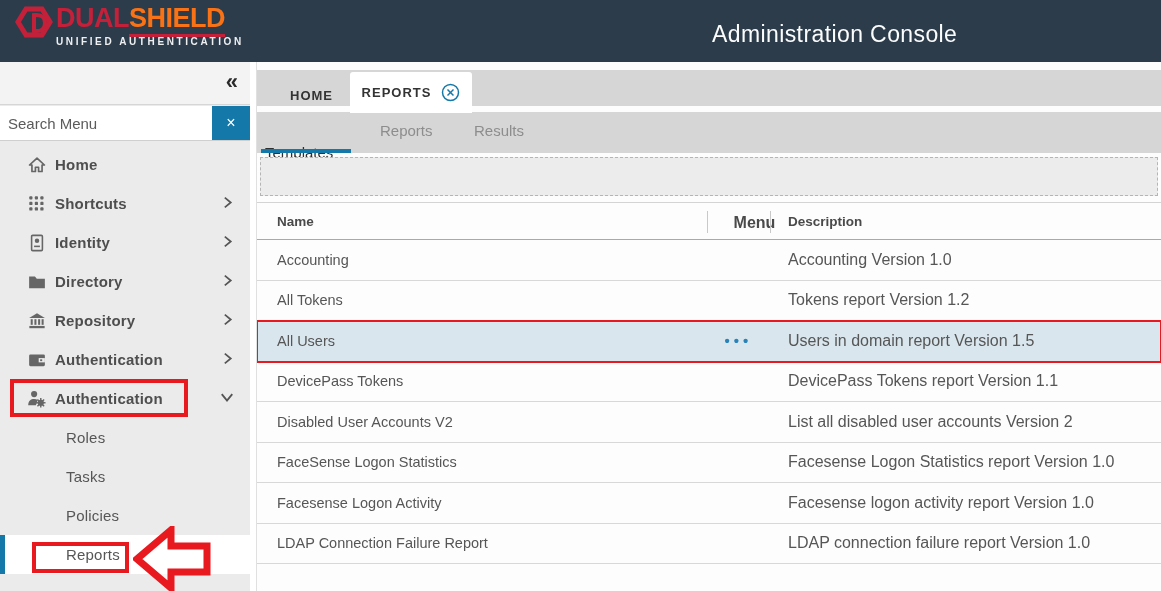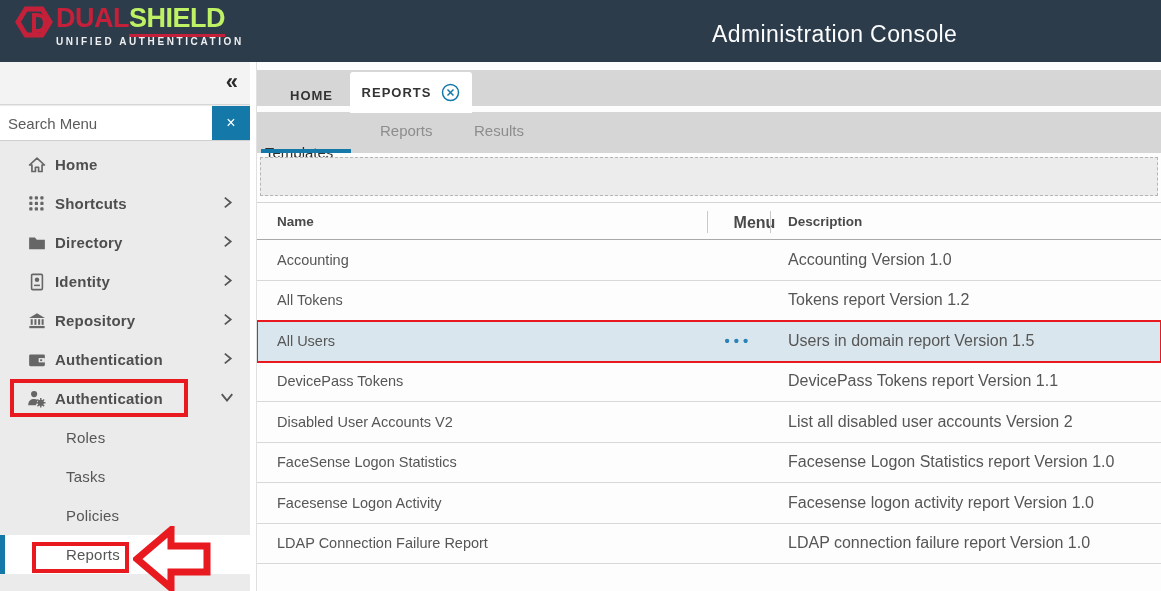--- a/index.html
+++ b/index.html
@@ -7,21 +7,21 @@
               font-family:"Liberation Sans", sans-serif; }
   .stage { position:relative; width:1161px; height:591px; }
 
   
   .header { position:absolute; left:0; top:0; width:1161px; height:62px; background:#2d3c4b; }
   .logo { position:absolute; left:12px; top:3px; display:flex; align-items:flex-start; }
   .logo-hex { margin-top:2px; }
   .logo-text { margin-left:-8px; display:flex; flex-direction:column; }
   .logo-row1 { font-size:27px; font-weight:700; letter-spacing:-0.5px; line-height:30px; }
   .logo-red { color:#c5203a; }
-  .logo-white { color:#bef264; border-bottom:3px solid #c5203a; padding-bottom:1px; }
+  .logo-white { color:#f97316; border-bottom:3px solid #c5203a; padding-bottom:1px; }
   .logo-tagline { color:#eef0f2; font-size:10px; font-weight:700; letter-spacing:2.6px; margin-top:3px; }
   .app-title { position:absolute; left:712px; top:21px; color:#fbfcfd; font-size:23px; font-weight:400; letter-spacing:0.4px; }
 
   
   .sidebar { position:absolute; left:0; top:62px; width:250px; height:529px; background:#ebebeb; }
   .collapse-bar { position:absolute; left:0; top:0; width:250px; height:43px; background:#f3f3f3; border-bottom:1px solid #d6d6d6; }
   .collapse-glyph { position:absolute; right:12px; top:7px; font-size:22px; font-weight:700; color:#2a2a2a; cursor:pointer; }
   .search-row { position:absolute; left:0; top:44px; width:250px; height:35px; background:#fff; border-bottom:1px solid #cfcfcf; }
   .search-input { position:absolute; left:0; top:0; width:212px; height:34px; border:none; outline:none; padding-left:8px; font-size:15px; color:#444; background:#fff; font-family:"Liberation Sans", sans-serif; }
   .search-input::placeholder { color:#5b5b5b; opacity:1; }
@@ -127,38 +127,38 @@
           </span>
     <span class="s-label">Shortcuts</span>
     <span class="s-chev"><svg width="13" height="13" viewBox="0 0 12 12">
               <polyline points="3.5,1.5 9,6 3.5,10.5" fill="none" stroke="#555" stroke-width="1.6"></polyline>
             </svg></span>
   </div>
 
   <div class="s-item">
     <span class="s-icon">
             <svg width="18" height="18" viewBox="0 0 16 16">
-              <path d="M1 3 h5.2 l1.6 2 H15 v8.5 H1 Z" fill="#666"></path>
-            </svg>
-          </span>
-    <span class="s-label">Directory</span>
-    <span class="s-chev"><svg width="13" height="13" viewBox="0 0 12 12">
-              <polyline points="3.5,1.5 9,6 3.5,10.5" fill="none" stroke="#555" stroke-width="1.6"></polyline>
-            </svg></span>
-  </div>
-
-  <div class="s-item">
-    <span class="s-icon">
-            <svg width="18" height="18" viewBox="0 0 16 16">
               <rect x="3.2" y="1.2" width="9.6" height="13.6" rx="1" fill="none" stroke="#666" stroke-width="1.4"></rect>
               <circle cx="8" cy="6" r="2" fill="#666"></circle>
               <line x1="5.4" y1="11" x2="10.6" y2="11" stroke="#666" stroke-width="1.4"></line>
             </svg>
           </span>
     <span class="s-label">Identity</span>
+    <span class="s-chev"><svg width="13" height="13" viewBox="0 0 12 12">
+              <polyline points="3.5,1.5 9,6 3.5,10.5" fill="none" stroke="#555" stroke-width="1.6"></polyline>
+            </svg></span>
+  </div>
+
+  <div class="s-item">
+    <span class="s-icon">
+            <svg width="18" height="18" viewBox="0 0 16 16">
+              <path d="M1 3 h5.2 l1.6 2 H15 v8.5 H1 Z" fill="#666"></path>
+            </svg>
+          </span>
+    <span class="s-label">Directory</span>
     <span class="s-chev"><svg width="13" height="13" viewBox="0 0 12 12">
               <polyline points="3.5,1.5 9,6 3.5,10.5" fill="none" stroke="#555" stroke-width="1.6"></polyline>
             </svg></span>
   </div>
 
   <div class="s-item">
     <span class="s-icon">
             <svg width="18" height="18" viewBox="0 0 16 16">
               <path d="M8 1.2 L15 5.4 H1 Z" fill="#666"></path>
               <rect x="2.4" y="6.4" width="1.8" height="5" fill="#666"></rect>

